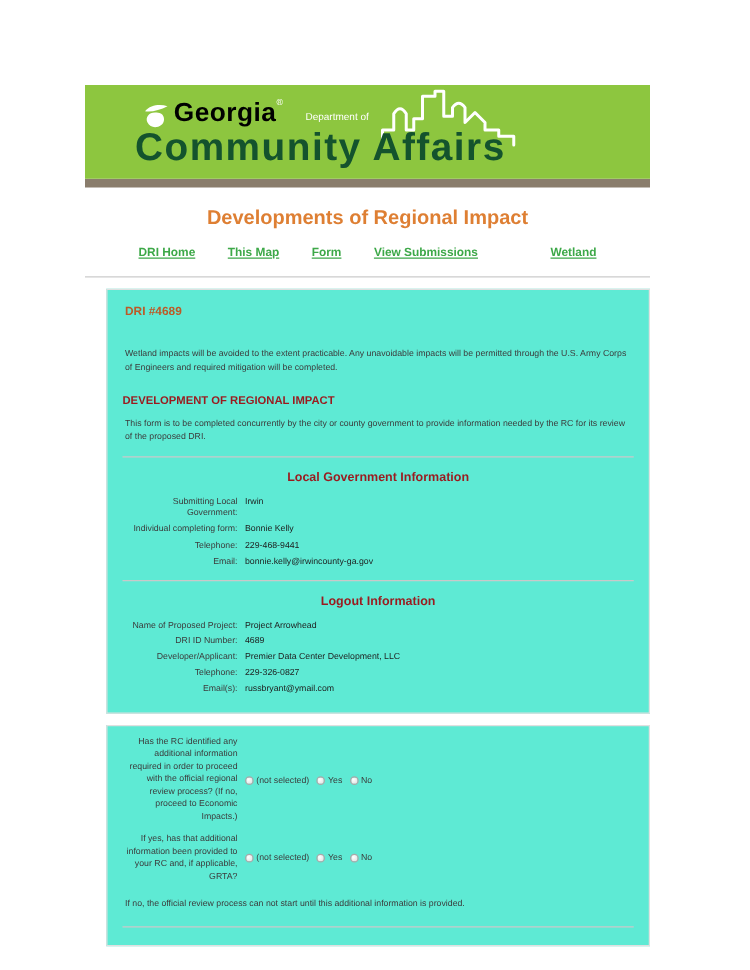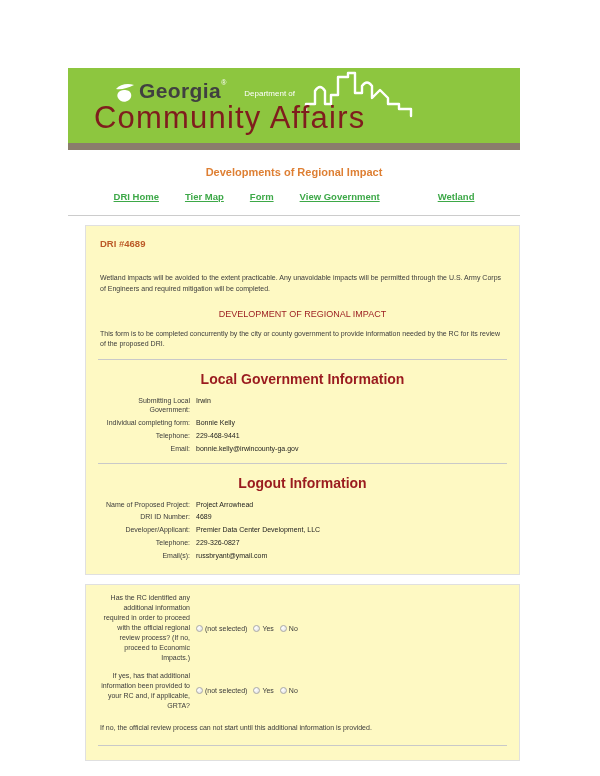--- a/index.html
+++ b/index.html
@@ -9,44 +9,44 @@
     font-family:"Liberation Sans", sans-serif; color:#3b3b3b;
     -webkit-font-smoothing:antialiased;
   }
   .site { width:452px; margin:68px 0 0 68px; }
 
   
   .banner { position:relative; background:#8DC63F; height:75px; overflow:hidden; }
   .banner-bar { height:7px; background:#8A7D6C; }
   .brand { position:absolute; left:46px; top:12px; display:flex; align-items:flex-start; }
   .peach { margin-right:3px; margin-top:2px; }
-  .georgia-text { color:#404040; font-size:21px; font-weight:bold; letter-spacing:.4px; line-height:1; }
+  .georgia-text { color:#000000; font-size:21px; font-weight:bold; letter-spacing:.4px; line-height:1; }
   .reg-mark { color:#fff; font-size:7px; vertical-align:top; position:relative; top:-1px; }
   .dept-of { color:#fff; font-size:8px; margin-left:18px; position:relative; top:9px; }
   .skyline { position:absolute; left:236px; top:3px; }
-  .ca-text { position:absolute; left:26px; top:33px; color:#7f1d1d; font-size:31px;
-             font-weight:normal; letter-spacing:1.2px; line-height:1.1; white-space:nowrap; }
+  .ca-text { position:absolute; left:40px; top:33px; color:#14532d; font-size:31px;
+             font-weight:bold; letter-spacing:1.2px; line-height:1.1; white-space:nowrap; }
 
   
-  .page-title { color:#DE7F33; font-size:11px; font-weight:bold; text-align:center; margin:16px 0 0; }
+  .page-title { color:#DE7F33; font-size:16px; font-weight:bold; text-align:center; margin:16px 0 0; }
   .nav-row { display:flex; justify-content:center; align-items:center; gap:26px; margin-top:13px; }
   .nav-link { color:#3DA848; font-size:9.5px; font-weight:bold; text-decoration:underline; cursor:pointer; white-space:nowrap;text-align:right; }
   .nav-link.logout { margin-left:32px; }
   hr.site-divider { border:none; border-top:1px solid #cccccc; margin:13px 0 0; }
 
   
   .content-box { border:1px solid #e0e0e0; width:435px; margin:9px 0 0 17px;
-                 padding:8px 12px 10px; background:#fef9c3; }
+                 padding:8px 12px 10px; background:#5eead4; }
   .dri-heading { color:#BC5A27; font-size:9.5px; font-weight:bold; margin:4px 0 0 2px; }
   .para { font-size:7px; color:#3b3b3b; line-height:1.5; margin:8px 2px 0; }
   .para.wetland { margin-top:24px; }
-  .form-title { text-align:center; color:#9A1B1F; font-weight:normal; font-size:9px;
+  .form-title { color:#9A1B1F; font-weight:bold; font-size:9px;
                 line-height:1.4; margin-top:14px; }
   hr.inner { border:none; border-top:1px solid #c9c9c9; margin:9px 0 0; }
-  .section-heading { text-align:center; color:#9A1B1F; font-size:14px; font-weight:bold; margin:11px 0 9px; }
+  .section-heading { text-align:center; color:#9A1B1F; font-size:10px; font-weight:bold; margin:11px 0 9px; }
 
   .row { display:flex; margin-bottom:3px; font-size:7px; }
   .row .lbl { width:92px; text-align:right; color:#3b3b3b; flex:none; line-height:1.4; }
   .row .val { margin-left:6px; color:#1d1d1d; line-height:1.4; }
 
   .q-row { display:flex; align-items:center; margin-bottom:7px; font-size:7px; }
   .q-row .lbl { width:92px; text-align:right; color:#3b3b3b; flex:none; line-height:1.45; }
   .radios { display:flex; align-items:center; margin-left:6px; gap:6px; }
   .radio-opt { display:flex; align-items:center; gap:2px; color:#3b3b3b; cursor:pointer; }
   .radio-circle { width:7px; height:7px; border-radius:50%; border:1px solid #a9a9a9; flex:none;
@@ -76,23 +76,23 @@
         <path d="M2 41 L2 33 L11 33 L11 20 Q16 12 21 20 L21 33 L27 33 L27 24 L34 24 L34 6 L44 6 L44 2 L51 2 L51 6 L51 22 L58 22 L58 15 Q63 8 68 15 L68 27 L76 19 L84 27 L84 33 L95 33 L95 38 L107 38 L107 45" fill="none" stroke="#ffffff" stroke-width="2.4" stroke-linejoin="round" stroke-linecap="round"></path>
       </svg>
     </span>
     <div class="ca-text">Community Affairs</div>
   </div>
   <div class="banner-bar"></div>
 
   <div class="page-title">Developments of Regional Impact</div>
   <div class="nav-row">
     <span class="nav-link">DRI Home</span>
-    <span class="nav-link">Tier Map</span>
+    <span class="nav-link">This Map</span>
     <span class="nav-link">Form</span>
-    <span class="nav-link">View Government</span>
+    <span class="nav-link">View Submissions</span>
     <span class="nav-link logout">Wetland</span>
   </div>
   <hr class="site-divider">
 
   <div class="content-box">
     <div class="dri-heading">DRI #4689</div>
     <p class="para wetland">Wetland impacts will be avoided to the extent practicable. Any unavoidable impacts will be permitted through the U.S. Army Corps of Engineers and required mitigation will be completed.</p>
 
     <div class="form-title">
       <div>DEVELOPMENT OF REGIONAL IMPACT</div>

